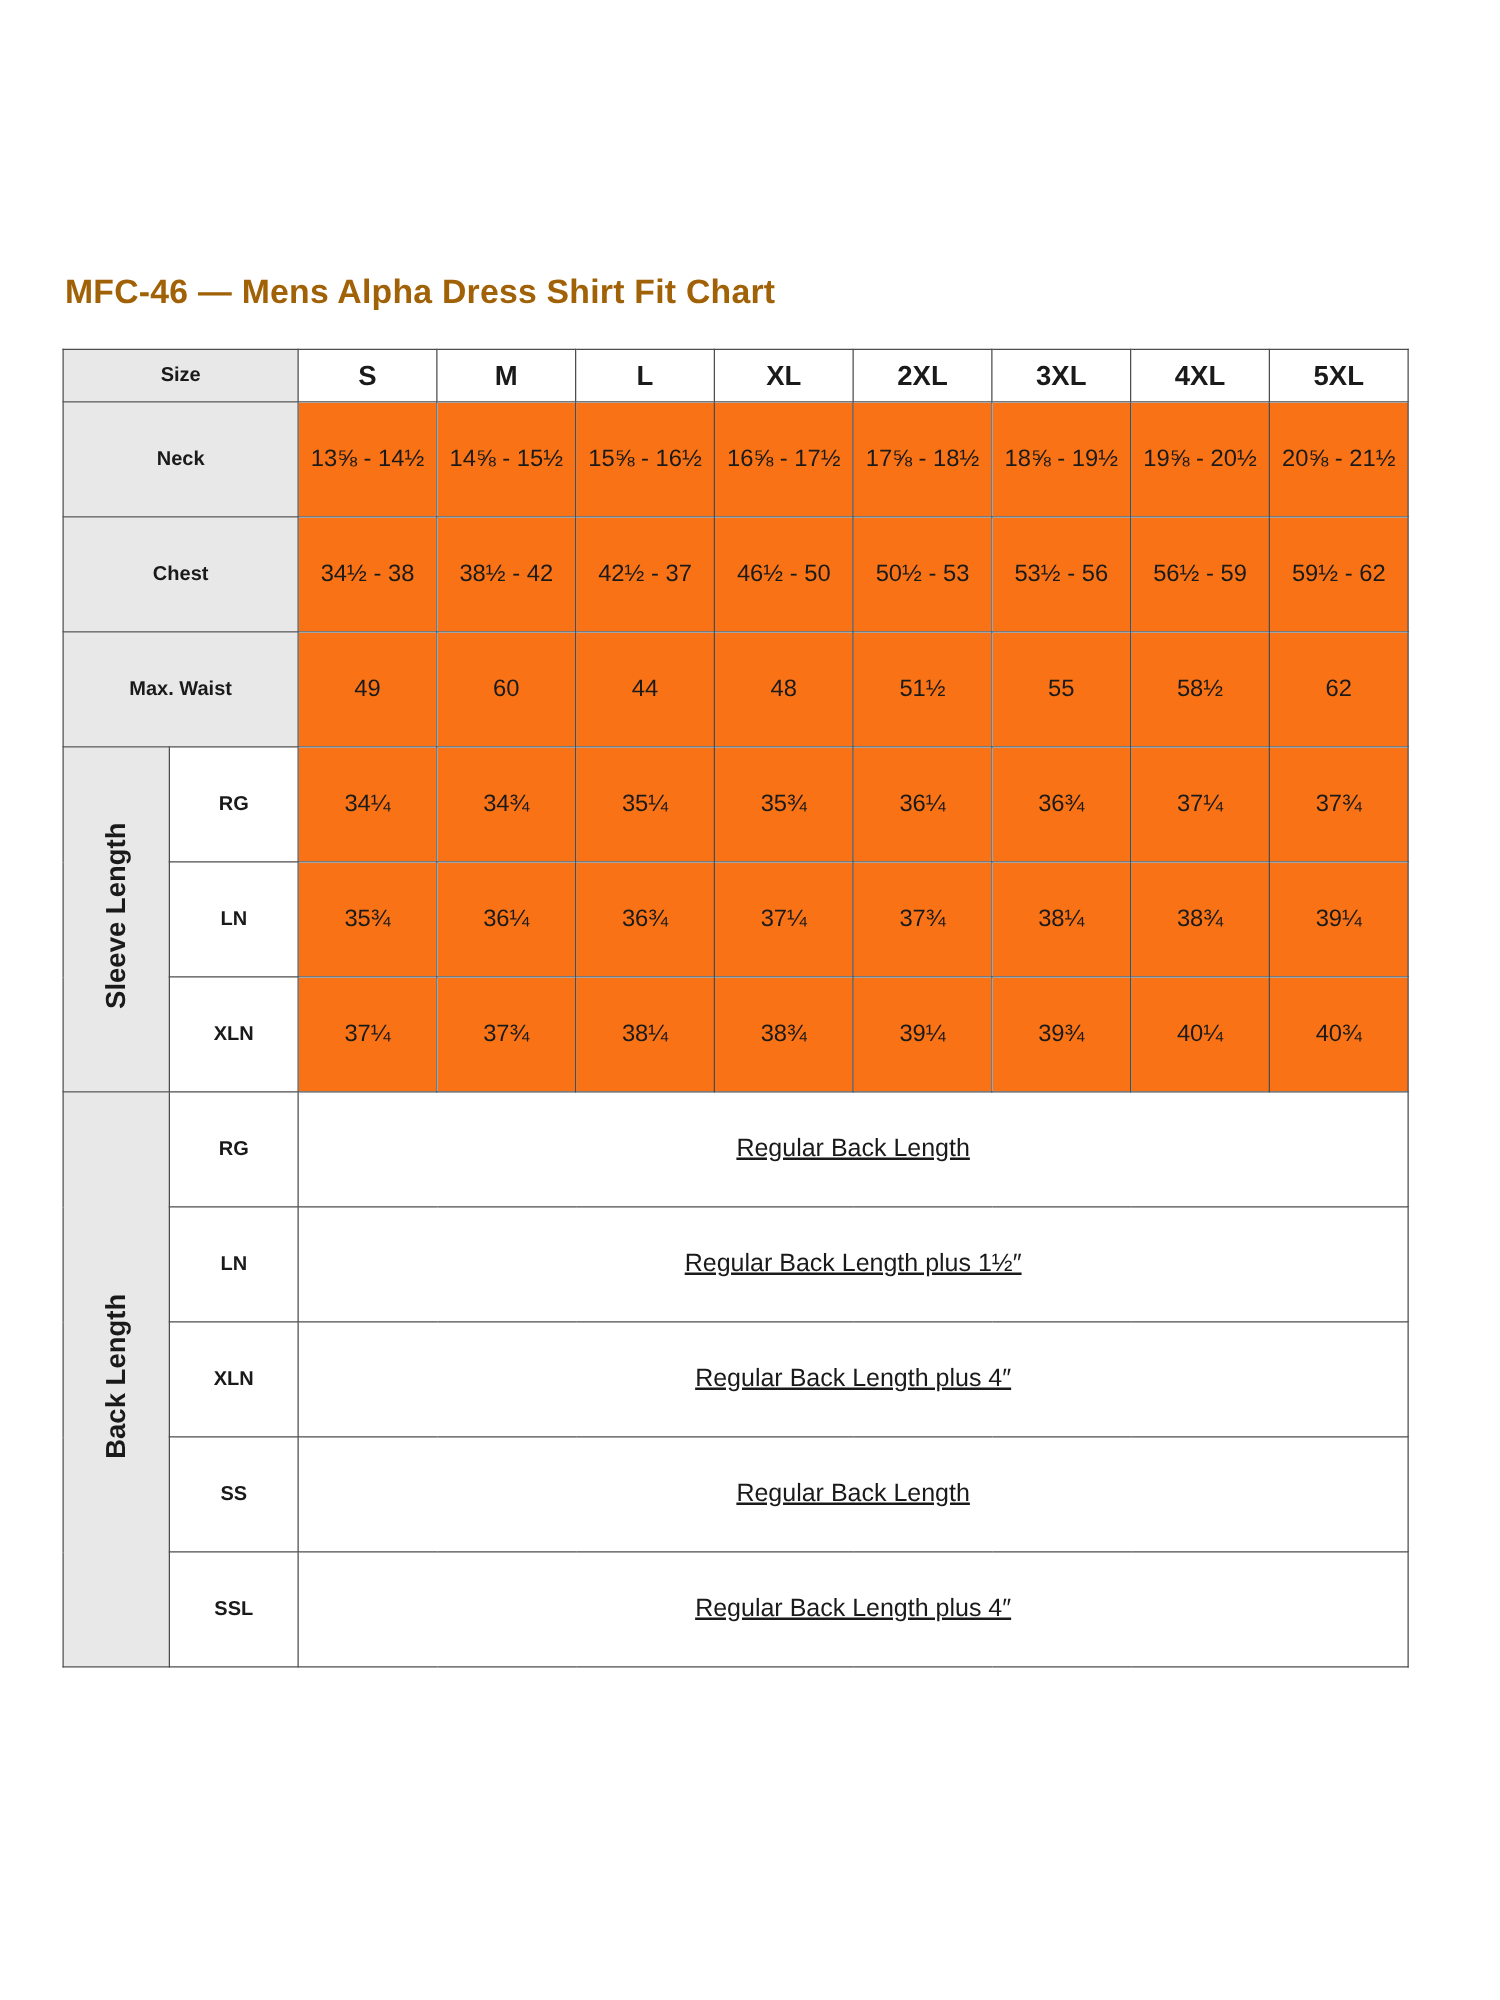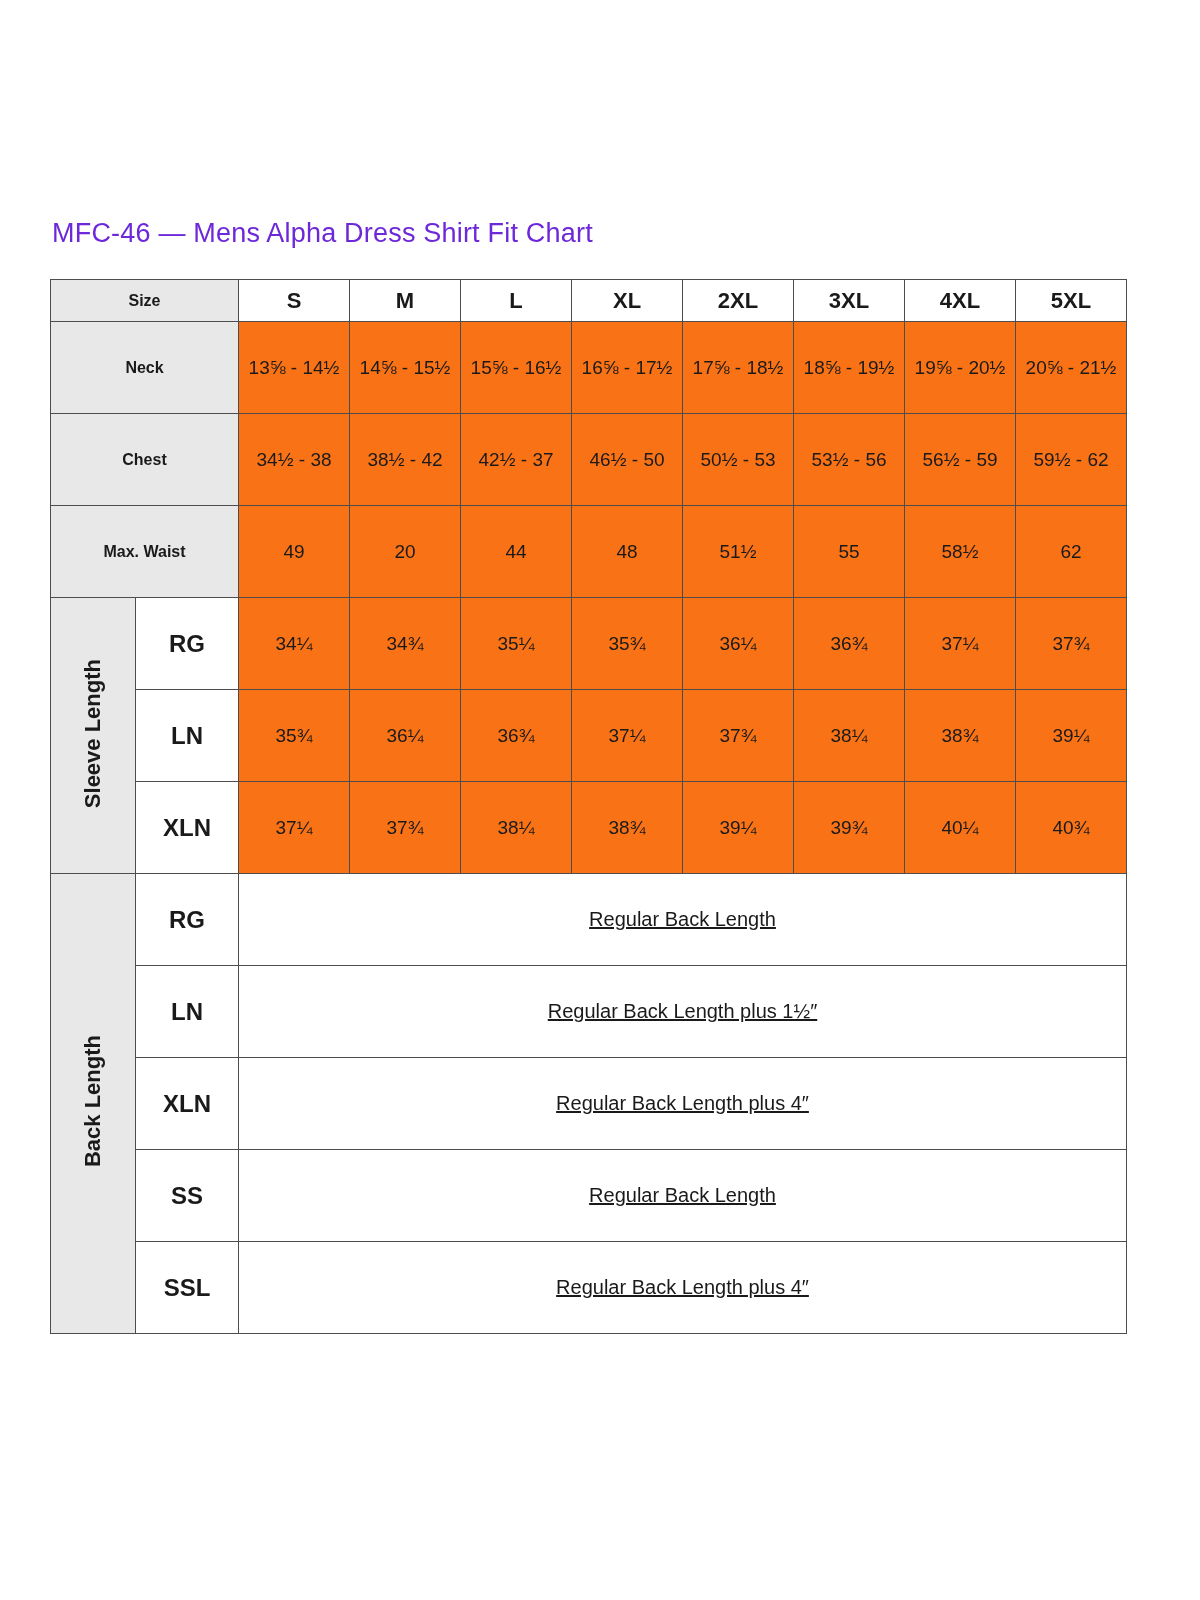--- a/index.html
+++ b/index.html
@@ -11,24 +11,24 @@
     color: #1a1a1a;
     overflow: hidden;
   }
   .page {
     width: 1200px;
     height: 1600px;
     padding: 218px 50px 0 50px;
   }
   .title {
     font-size: 27px;
-    font-weight: normal;
+    font-weight: bold;
     letter-spacing: 0.2px;
     margin: 0 0 30px 2px;
-    color: #6d28d9;
+    color: #a16207;
   }
   table.fit {
     border-collapse: collapse;
     table-layout: fixed;
     width: 1076px;
   }
   table.fit th, table.fit td {
     border: 1px solid #4d4d4d;
     text-align: center;
     vertical-align: middle;
@@ -42,21 +42,21 @@
     font-size: 16px;
     font-weight: bold;
   }
   th.size-col {
     background: #ffffff;
     font-size: 22px;
     font-weight: bold;
   }
   th.sub-label {
     background: #ffffff;
-    font-size: 24px;
+    font-size: 16px;
     font-weight: bold;
     margin-top: 12px;
   }
   th.v-label {
     background: #e8e8e8;
     padding: 0;
   }
   th.v-label span {
     display: inline-block;
     writing-mode: vertical-rl;
@@ -130,21 +130,21 @@
       <td class="val">46½ - 50</td>
       <td class="val">50½ - 53</td>
       <td class="val">53½ - 56</td>
       <td class="val">56½ - 59</td>
       <td class="val">59½ - 62</td>
     </tr>
 
     <tr class="data-row">
       <th colspan="2" class="gray-label">Max. Waist</th>
       <td class="val">49</td>
-      <td class="val">20</td>
+      <td class="val">60</td>
       <td class="val">44</td>
       <td class="val">48</td>
       <td class="val">51½</td>
       <td class="val">55</td>
       <td class="val">58½</td>
       <td class="val">62</td>
     </tr>
 
     <tr class="data-row">
       <th rowspan="3" class="v-label">

